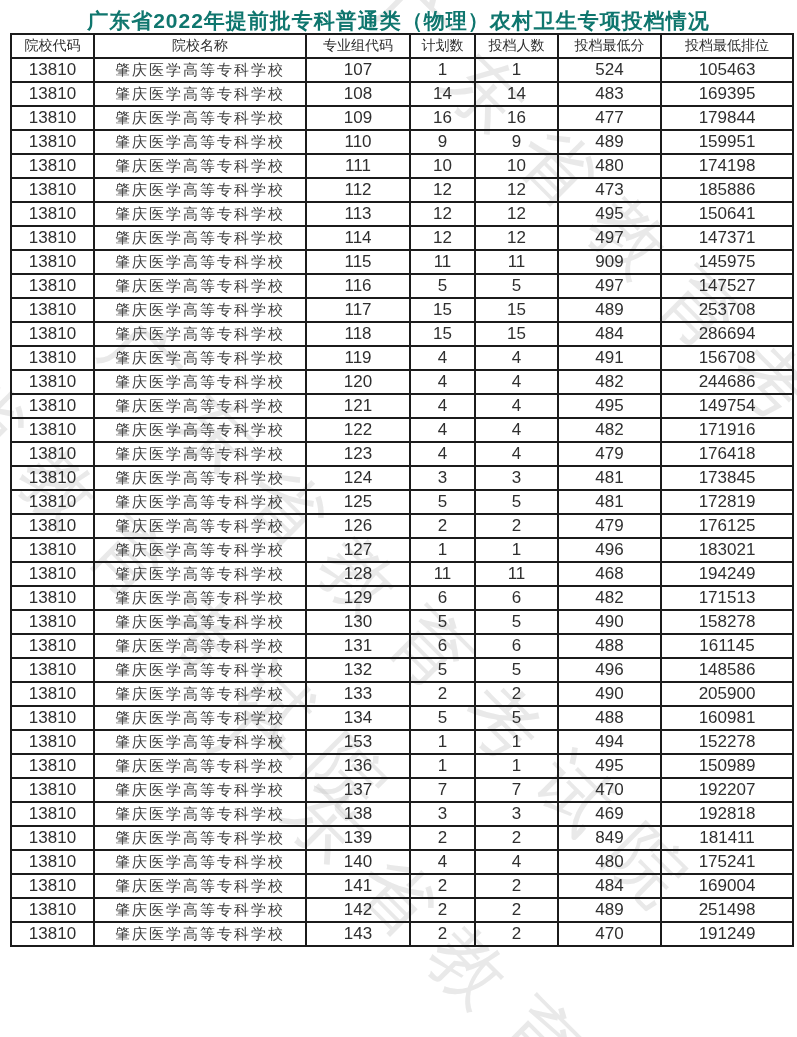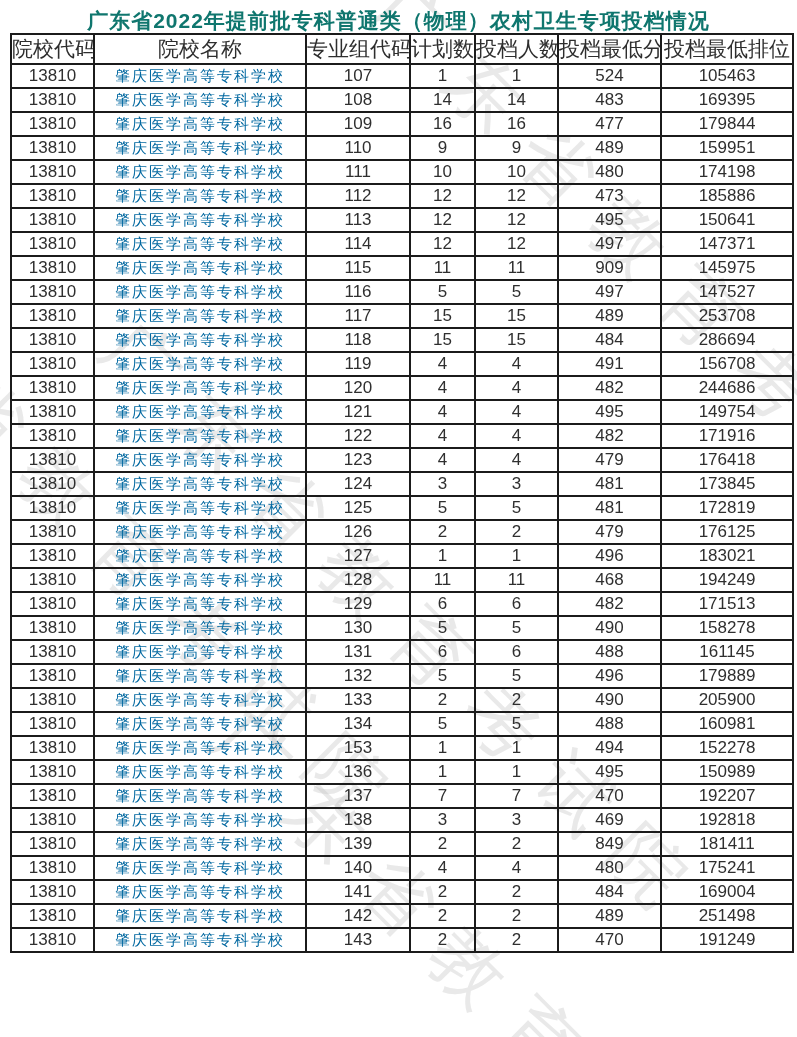--- a/index.html
+++ b/index.html
@@ -66,33 +66,33 @@
   table.admission td {
     border: 2px solid #1b1b1b;
     text-align: center;
     vertical-align: middle;
     padding: 0;
     height: 22px;
     overflow: hidden;
     white-space: nowrap;
   }
   table.admission th {
-    font-size: 21px;
+    font-size: 14px;
     font-weight: normal;
     color: #2e2e2e;
     font-family: "Liberation Serif", "DejaVu Serif", serif;
   }
   table.admission td {
     font-size: 17px;
     color: #2f2f2f;
     font-family: "Liberation Sans", "DejaVu Sans", sans-serif;
   }
   table.admission td.cell-institution-name {
     font-size: 15px;
-    color: #0369a1;
+    color: #404040;
     font-family: "Liberation Serif", "DejaVu Serif", serif;
     letter-spacing: 2px;
   }
 </style>
 </head>
 <body>
 
 <div class="page">
 
   <div class="watermark-layer">
@@ -352,21 +352,21 @@
     <td>488</td>
     <td>161145</td>
   </tr>
           <tr>
     <td>13810</td>
     <td class="cell-institution-name">肇庆医学高等专科学校</td>
     <td>132</td>
     <td>5</td>
     <td>5</td>
     <td>496</td>
-    <td>179889</td>
+    <td>148586</td>
   </tr>
           <tr>
     <td>13810</td>
     <td class="cell-institution-name">肇庆医学高等专科学校</td>
     <td>133</td>
     <td>2</td>
     <td>2</td>
     <td>490</td>
     <td>205900</td>
   </tr>

